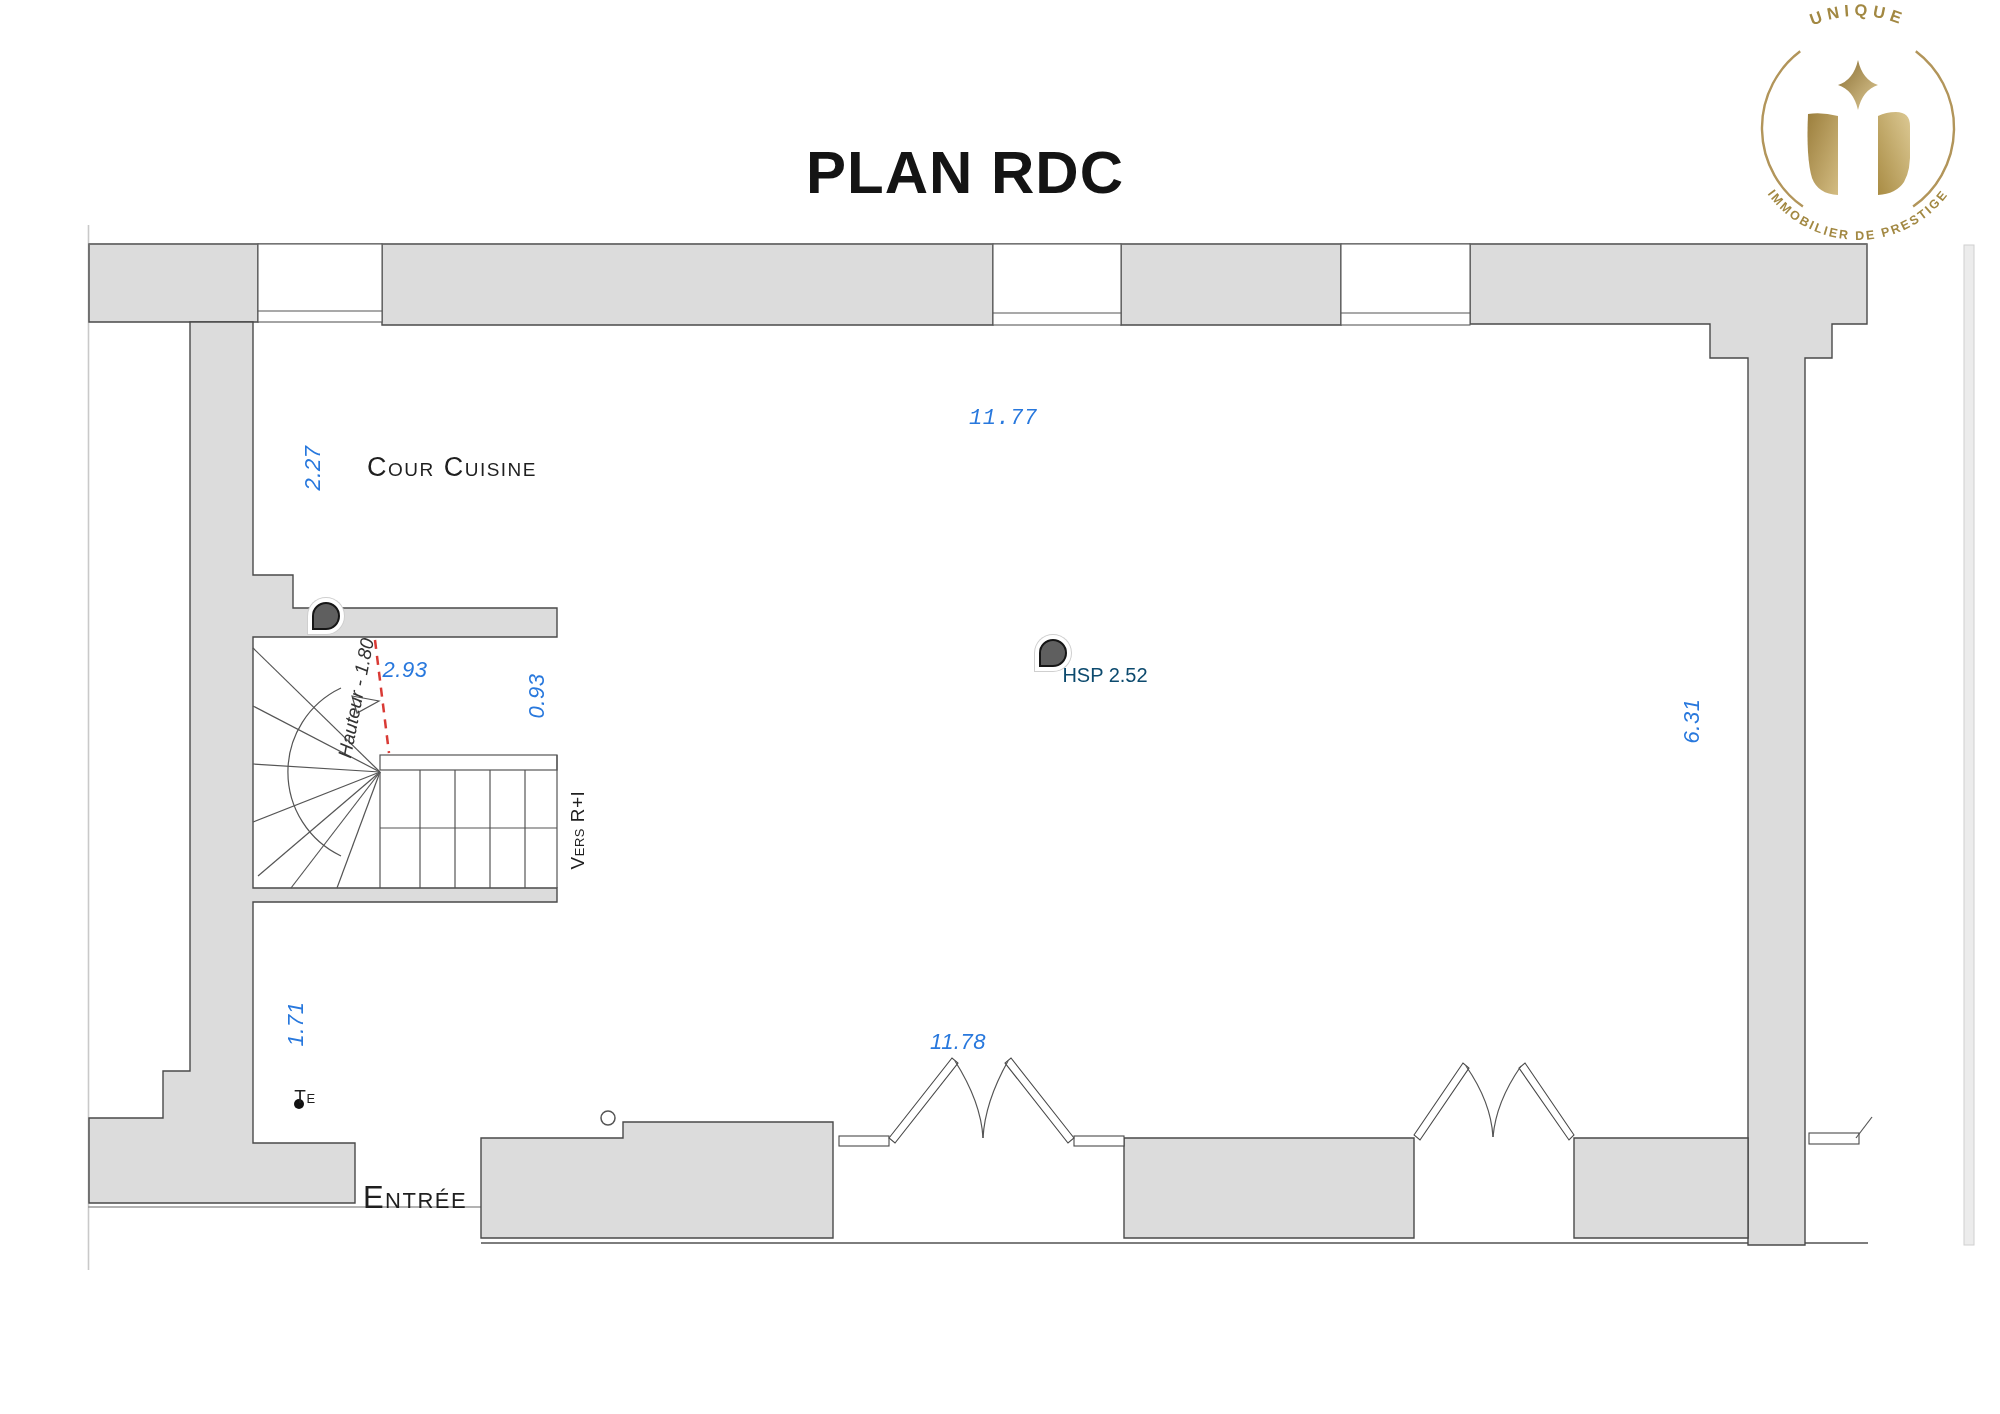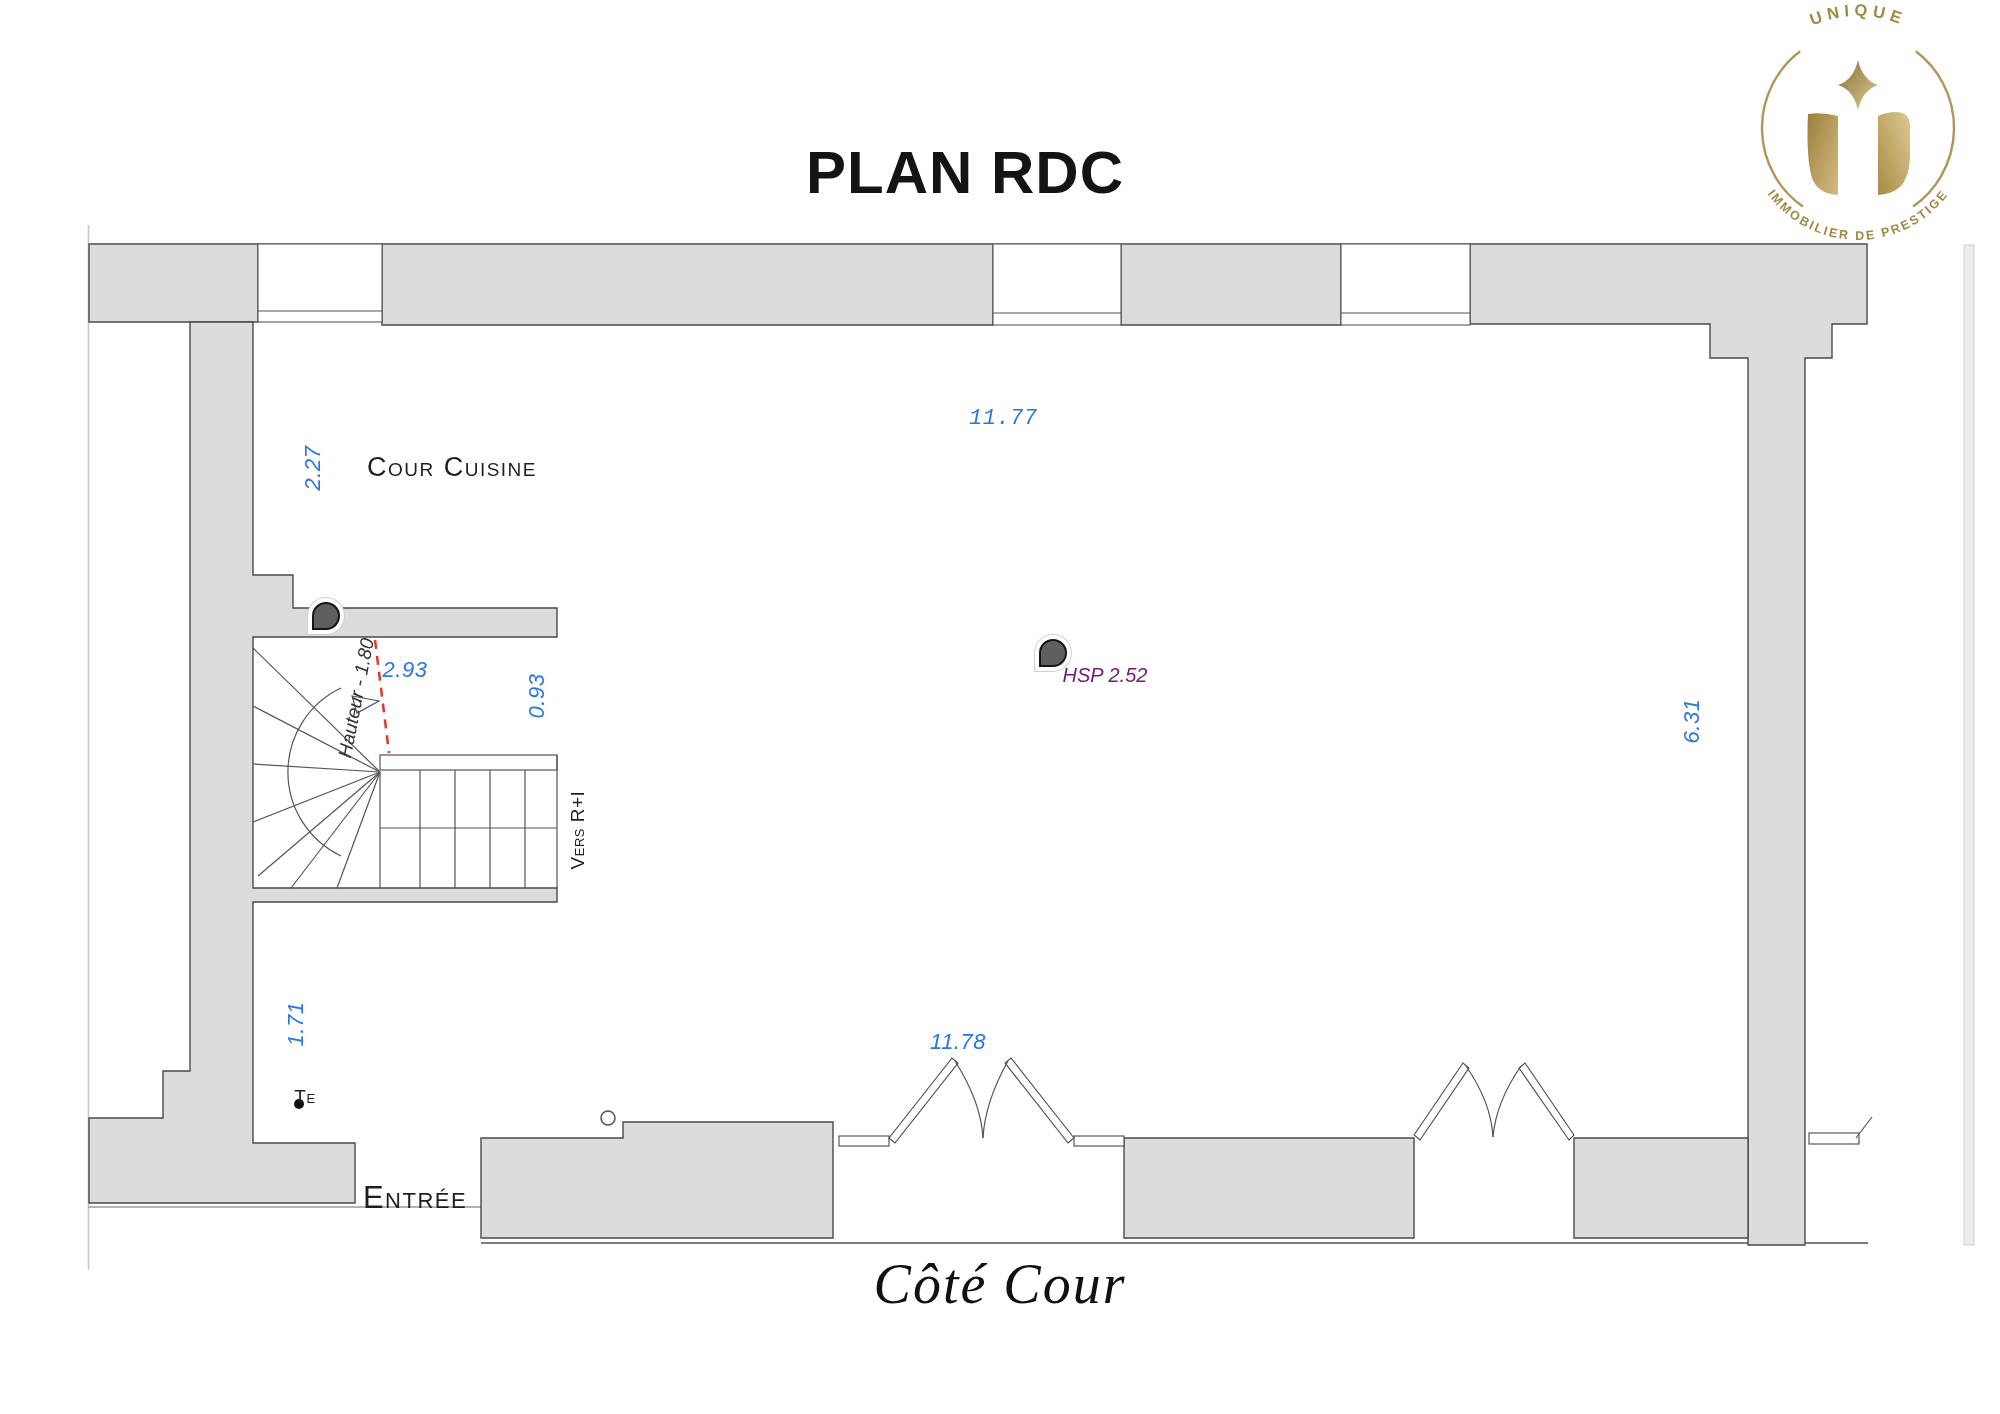--- a/index.html
+++ b/index.html
@@ -16,21 +16,21 @@
        letter-spacing:0.5px;white-space:nowrap;text-align:center;}
   .rot{transform:rotate(-90deg);transform-origin:center center;}
   #page-title{position:absolute;left:665px;top:138px;width:600px;text-align:center;
        font-size:60px;font-weight:800;color:#141414;letter-spacing:1px;}
   #footer-label{position:absolute;left:700px;top:1252px;width:600px;text-align:center;
        font-family:"Liberation Serif", serif;font-style:italic;font-size:56px;color:#111;
        letter-spacing:2px;}
   #kitchen-label{left:352px;top:452px;width:200px;font-size:27px;}
   #living-label{left:955px;top:629px;width:300px;font-size:36px;letter-spacing:2px;}
   #hsp-label{position:absolute;left:1005px;top:664px;width:200px;text-align:center;
-       color:#701a75;font-style:italic;font-size:20px;}
+       color:#0c4a6e;font-size:20px;}
   #entry-label{left:330px;top:1180px;width:170px;font-size:31px;}
   #te-label{left:280px;top:1066px;width:50px;font-size:19px;letter-spacing:0.5px;margin-top:20px;}
   #stairs-label{left:513px;top:819px;width:130px;font-size:19px;letter-spacing:0.5px;
        transform:rotate(-90deg);transform-origin:center center;}
   #hauteur-label{position:absolute;left:284px;top:687px;width:145px;text-align:center;
        color:#333;font-style:italic;font-size:19px;transform:rotate(-79deg);
        transform-origin:center center;white-space:nowrap;}
   #dim-kitchen{left:283px;top:455px;width:60px;}
   #dim-top{left:969px;top:406px;width:60px;font-family:Liberation Mono, monospace;}
   #dim-stair{left:375px;top:657px;width:60px;}
@@ -145,21 +145,20 @@
   <div id="hauteur-label">Hauteur - 1.80</div>
 
   <div class="dim rot" id="dim-kitchen">2.27</div>
   <div class="dim" id="dim-top">11.77</div>
   <div class="dim" id="dim-stair">2.93</div>
   <div class="dim rot" id="dim-opening">0.93</div>
   <div class="dim rot" id="dim-entry">1.71</div>
   <div class="dim rot" id="dim-right">6.31</div>
   <div class="dim" id="dim-bottom">11.78</div>
 
-  <div id="footer-label">Côté Cour</div>
 
   <svg id="logo" viewBox="0 0 260 260">
     <defs>
       <linearGradient id="gold1" x1="0" y1="0" x2="1" y2="1">
         <stop offset="0" stop-color="#8a6f33"></stop>
           <stop offset="1" stop-color="#dfcb97"></stop>
       </linearGradient>
       <linearGradient id="gold2" x1="0" y1="0" x2="1" y2="1">
         <stop offset="0" stop-color="#9c7f3d"></stop>
           <stop offset="1" stop-color="#d3bc82"></stop>

